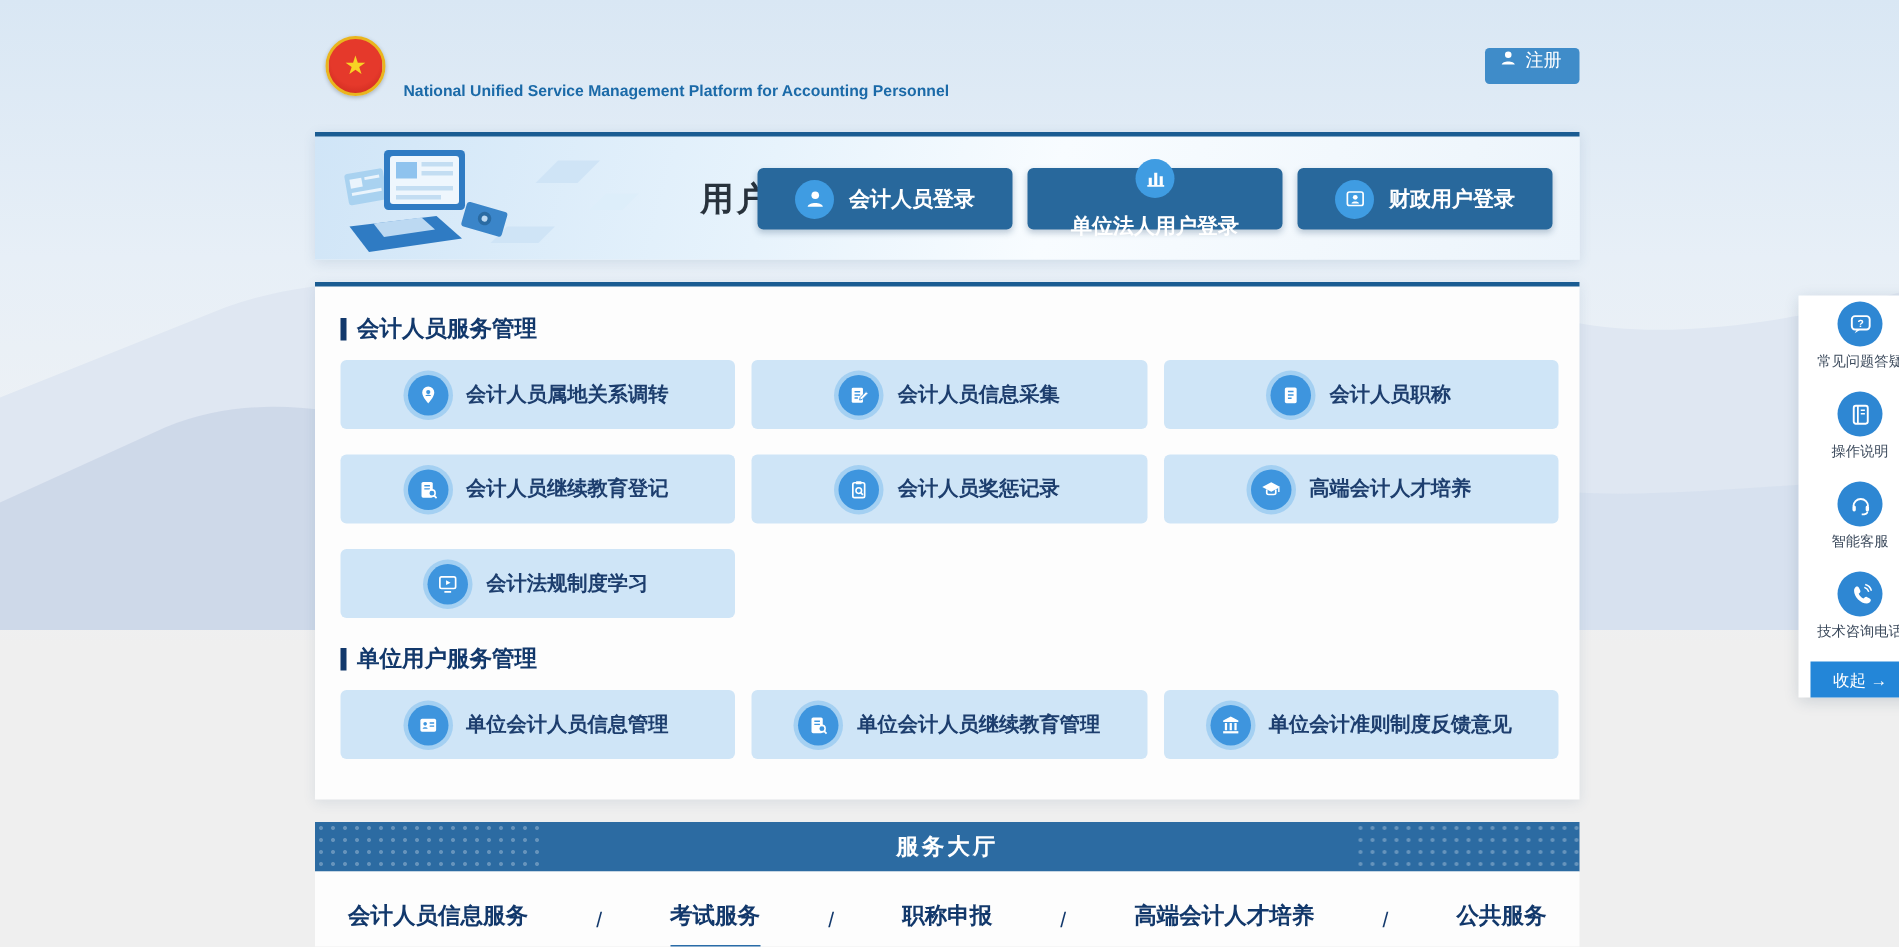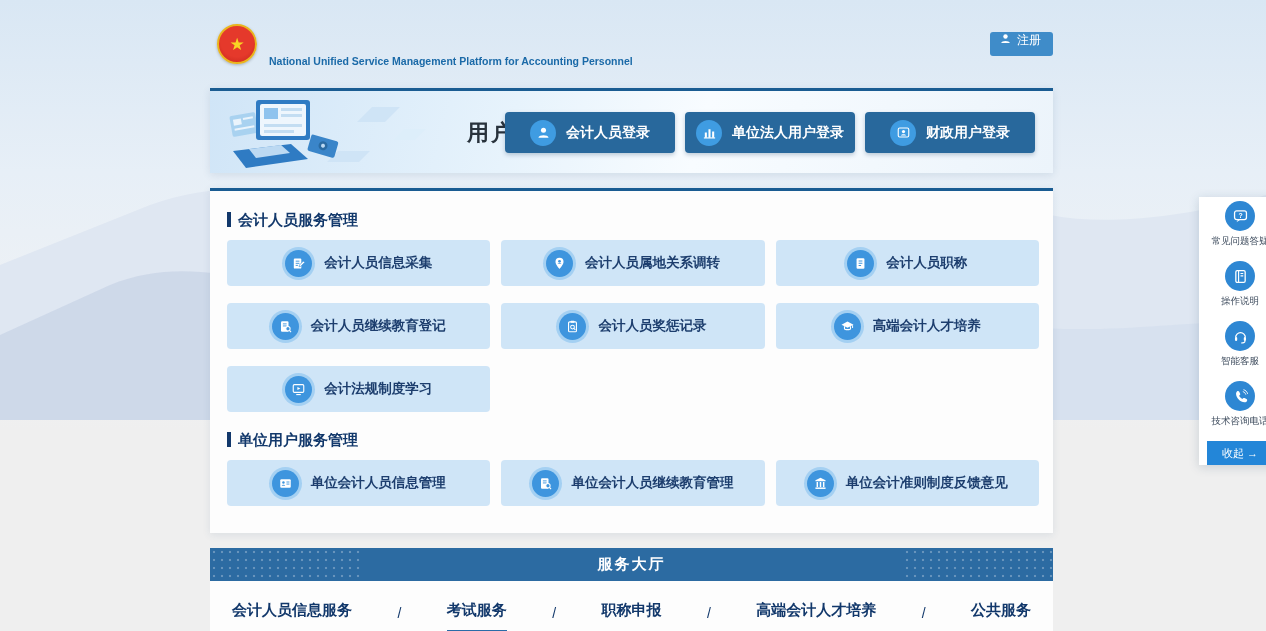--- a/index.html
+++ b/index.html
@@ -28,21 +28,21 @@
 
   
   .entry-panel { top:88px; height:85px; background:linear-gradient(105deg,#d0e5f7 0%,#e7f3fc 36%,#f8fcff 58%,#ecf4fb 100%);
     border-top:3px solid #1a5c92; box-shadow:0 2px 8px rgba(40,80,120,.12); }
   .entry-illustration { position:absolute; left:10px; top:6px; }
   .entry-title { position:absolute; left:257px; top:27px; font-size:22px; font-weight:bold; color:#28323c; letter-spacing:2px; }
   .login-btn { position:absolute; top:21px; width:170px; height:41px; background:#28689c; border:none; border-radius:4px;
     color:#fff; font-size:14px; font-weight:bold; display:flex; align-items:center; justify-content:center; gap:10px;
     cursor:pointer; font-family:inherit; box-shadow:0 2px 4px rgba(20,60,100,.25); }
   .login-btn .btn-circle { width:26px; height:26px; border-radius:50%; background:#3f9ce2; display:flex; align-items:center; justify-content:center; flex:none; }
-  .lb1 { left:295px; } .lb2 { left:475px; } .lb3 { left:655px; }
+  .lb1 { left:295px; } .lb2 { left:475px;flex-direction:column; } .lb3 { left:655px; }
 
   
   .main-panel { top:188px; height:345px; background:#fdfdfd; border-top:3px solid #1a5c92;
     box-shadow:0 2px 8px rgba(40,80,120,.10); padding:17px 14px 0 17px; }
   .section-title { font-size:15px; font-weight:bold; color:#12386b; border-left:4px solid #12386b;
     padding-left:7px; line-height:15px; margin:4px 0 13px 0; }
   .card-grid { display:grid; grid-template-columns:repeat(3,1fr); gap:17px 11px; margin-bottom:20px; }
   .svc-card { height:46px; background:#cfe5f7; border-radius:4px; display:flex; align-items:center; justify-content:center;
     gap:12px; cursor:pointer; }
   .svc-card .card-circle { width:27px; height:27px; border-radius:50%; background:#3e95de; flex:none;
@@ -157,36 +157,36 @@
 </div>
 
 <div class="col main-panel">
 
   <div class="section-title">会计人员服务管理</div>
 
   <div class="card-grid">
     <div class="svc-card">
       <span class="card-circle">
         <svg width="15" height="15" viewBox="0 0 16 16">
+            <path d="M8 1.8a4.3 4.3 0 0 1 4.3 4.3C12.3 9.3 8 13.8 8 13.8S3.7 9.3 3.7 6.1A4.3 4.3 0 0 1 8 1.8z" fill="#fff"></path>
+            <circle cx="8" cy="5.7" r="1.5" fill="#3e95de"></circle>
+            <path d="M5.9 8.6c.3-1.2 3.9-1.2 4.2 0z" fill="#3e95de"></path>
+          </svg>
+      </span>
+      <span class="card-label">会计人员属地关系调转</span>
+    </div>
+    <div class="svc-card">
+      <span class="card-circle">
+        <svg width="15" height="15" viewBox="0 0 16 16">
             <rect x="3" y="2.6" width="8" height="10.8" rx="1" fill="#fff"></rect>
             <path d="M5 5.5h4M5 7.8h4M5 10h2.4" stroke="#3e95de" stroke-width="1"></path>
             <path d="M9 9.6l4.2-4.2 1.4 1.4-4.2 4.2-1.8.4z" fill="#fff" stroke="#3e95de" stroke-width=".7"></path>
           </svg>
       </span>
       <span class="card-label">会计人员信息采集</span>
-    </div>
-    <div class="svc-card">
-      <span class="card-circle">
-        <svg width="15" height="15" viewBox="0 0 16 16">
-            <path d="M8 1.8a4.3 4.3 0 0 1 4.3 4.3C12.3 9.3 8 13.8 8 13.8S3.7 9.3 3.7 6.1A4.3 4.3 0 0 1 8 1.8z" fill="#fff"></path>
-            <circle cx="8" cy="5.7" r="1.5" fill="#3e95de"></circle>
-            <path d="M5.9 8.6c.3-1.2 3.9-1.2 4.2 0z" fill="#3e95de"></path>
-          </svg>
-      </span>
-      <span class="card-label">会计人员属地关系调转</span>
     </div>
 
     <div class="svc-card">
       <span class="card-circle">
         <svg width="15" height="15" viewBox="0 0 16 16">
             <rect x="3.8" y="2.4" width="8.4" height="11.2" rx="1.2" fill="#fff"></rect>
             <path d="M6 5.4h4M6 7.8h4M6 10.2h2.6" stroke="#3e95de" stroke-width="1.1"></path>
           </svg>
       </span>
       <span class="card-label">会计人员职称</span>

